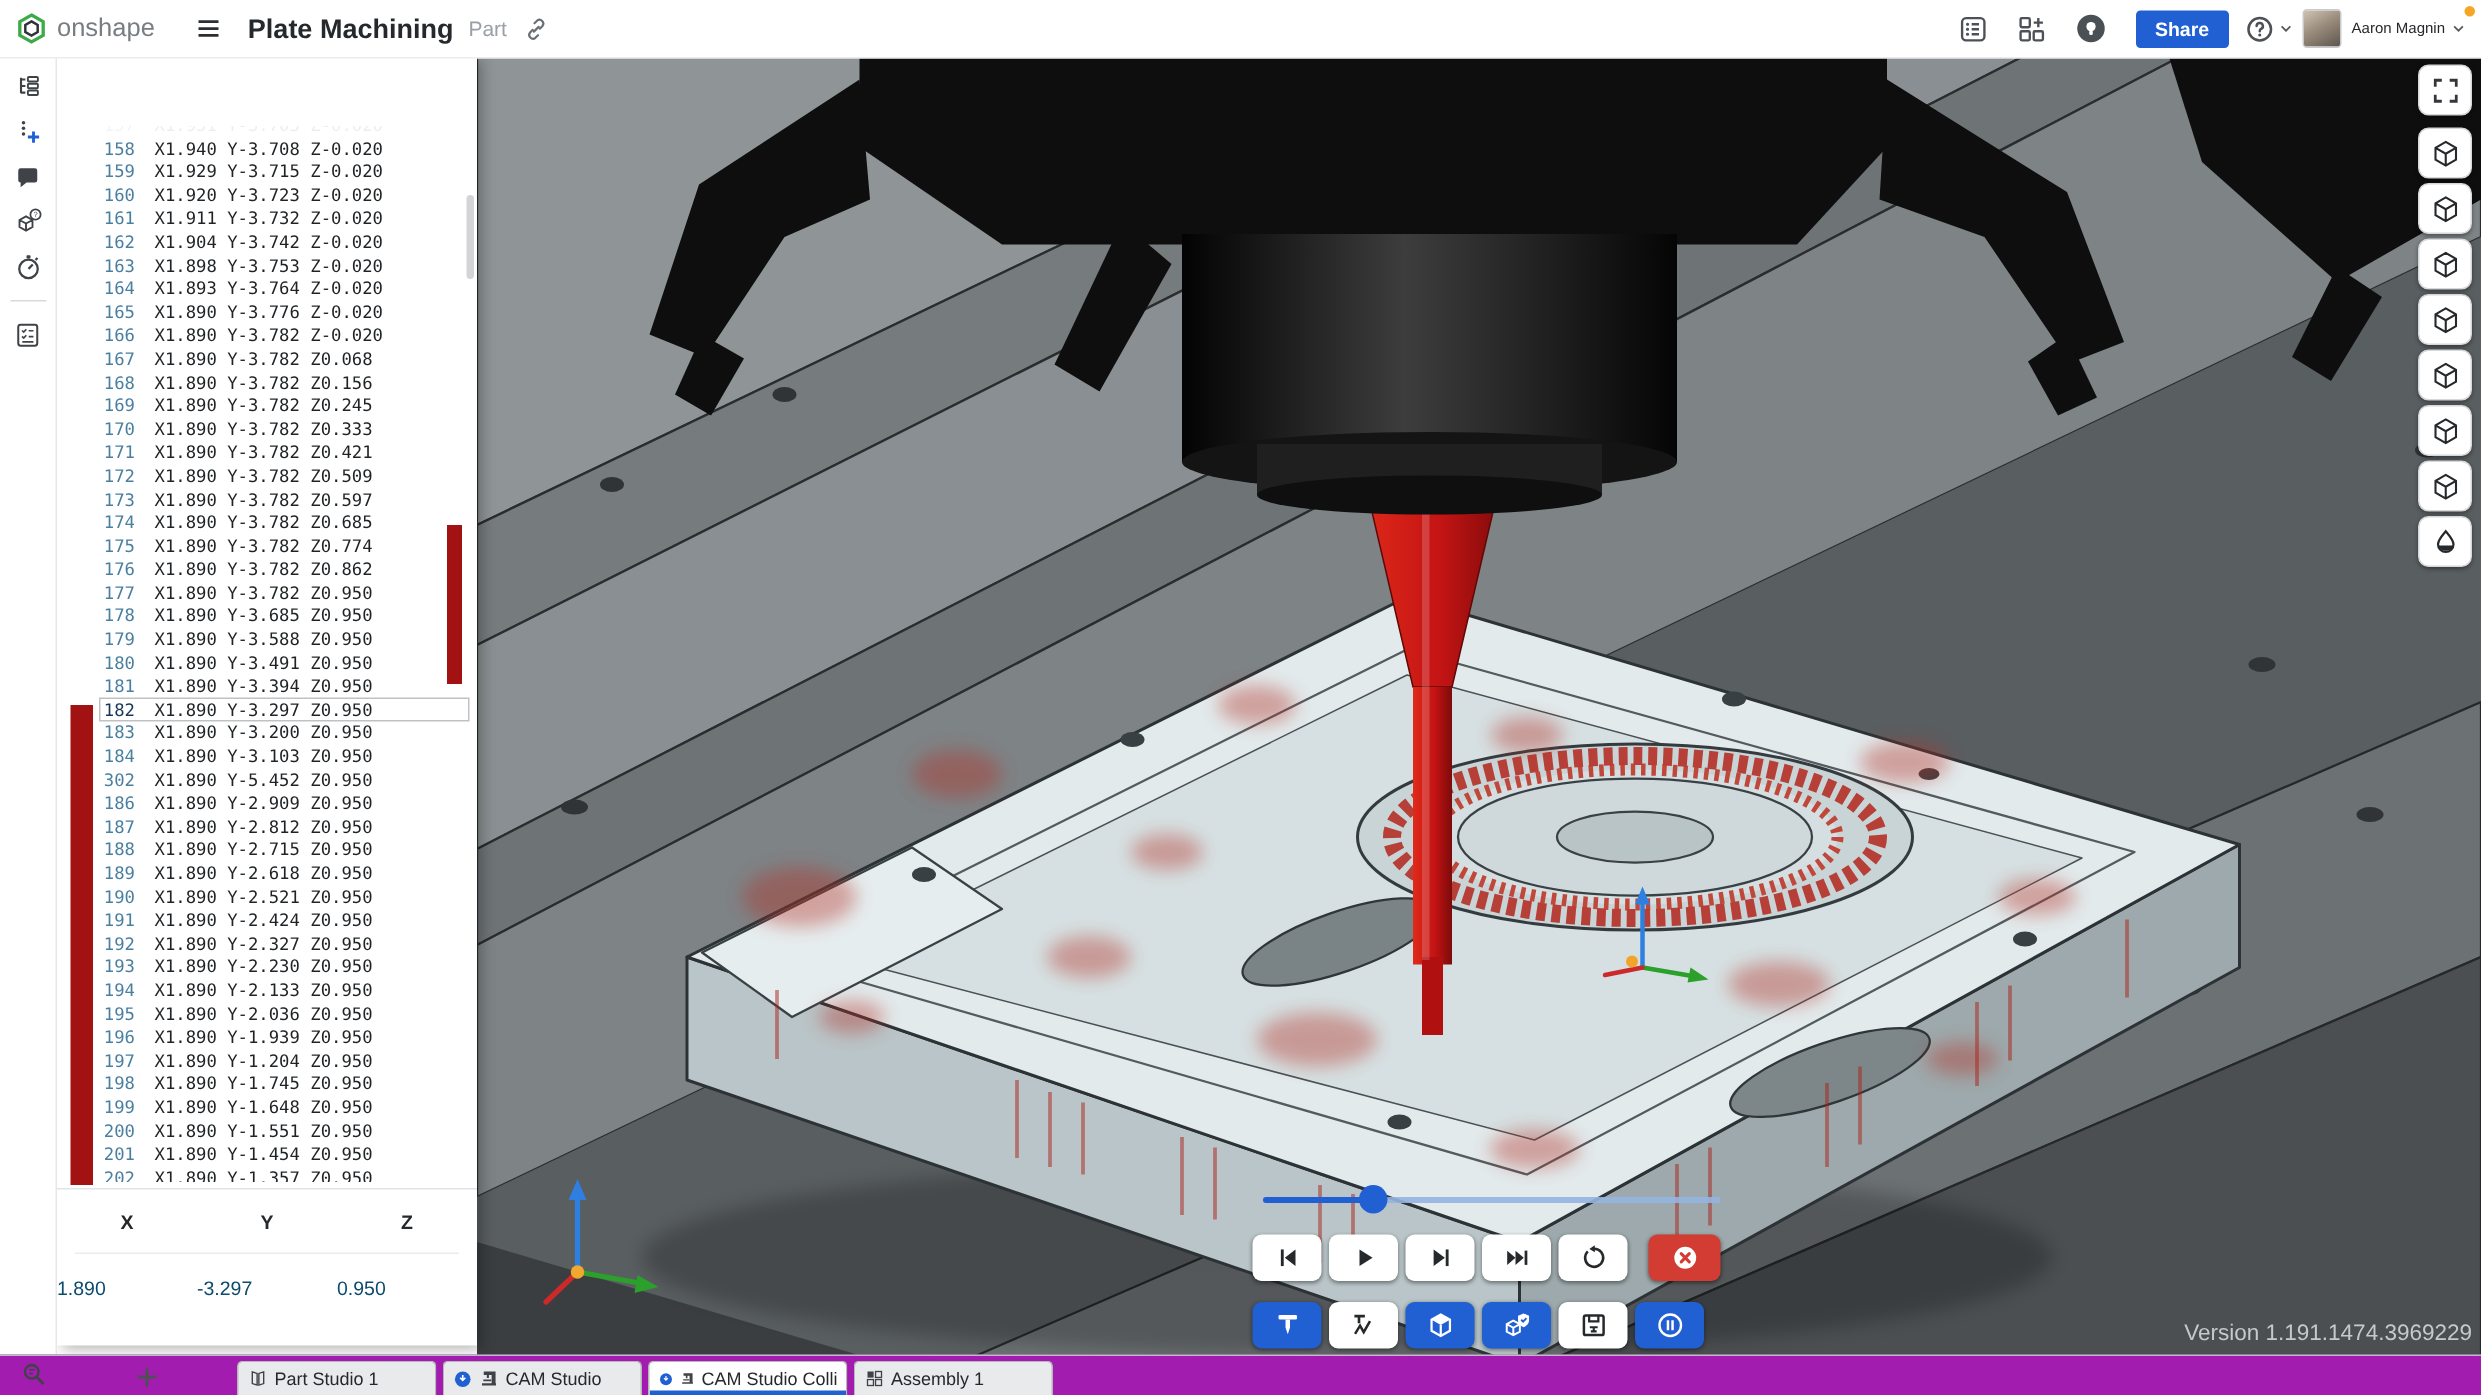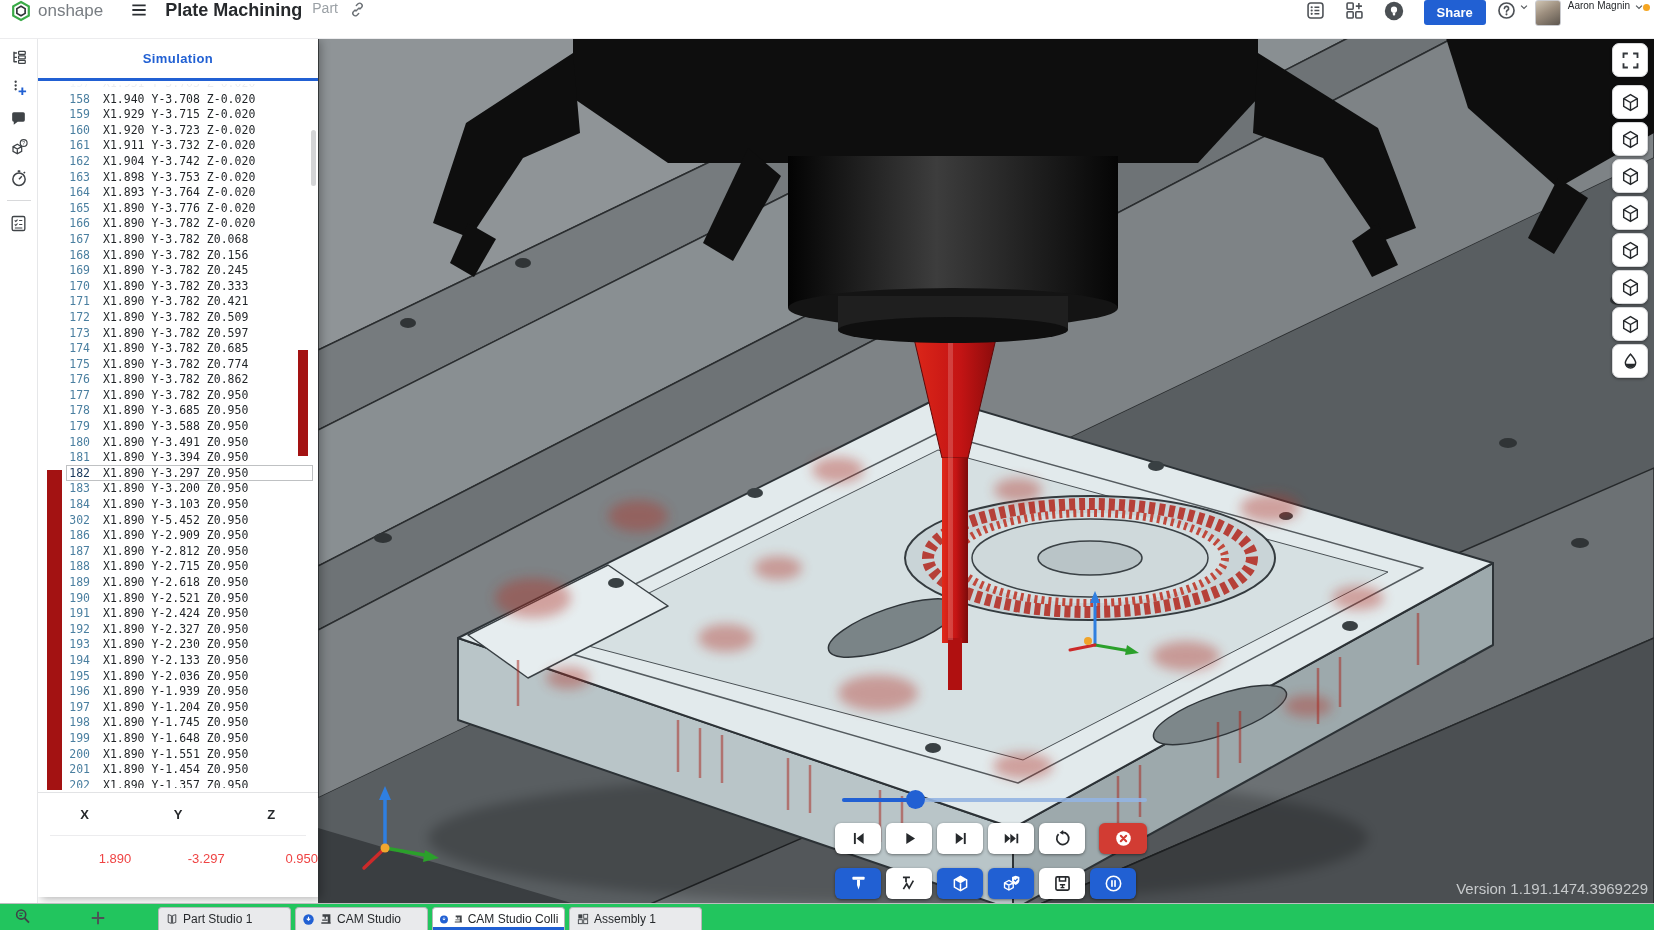--- a/index.html
+++ b/index.html
@@ -1,19 +1,19 @@
 <!DOCTYPE html>
 <html><head>
 <meta charset="utf-8">
 <style>
   html,body{margin:0;padding:0;background:#f0f0f0;}
   #app{position:relative;width:1654px;height:930px;background:#fff;font-family:"Liberation Sans",sans-serif;overflow:hidden;}
   svg.ic{display:block;}
   
-  .topbar{position:absolute;top:0;left:0;right:0;height:38px;background:#fff;display:flex;align-items:flex-start;z-index:30;border-bottom:1px solid #ececee;}
+  .topbar{position:absolute;top:0;left:0;right:0;height:38px;background:#fff;display:flex;align-items:center;z-index:30;border-bottom:1px solid #ececee;}
   .brand{display:flex;align-items:center;margin-left:10px;}
   .wordmark{font-size:17px;color:#787d82;margin-left:6px;font-weight:500;}
   .hamburger{margin-left:26px;cursor:pointer;}
   .doc-title{font-size:18px;font-weight:bold;color:#26292c;margin-left:16px;}
   .ws{font-size:14px;color:#9aa0a5;margin-left:10px;}
   .linkic{margin-left:10px;}
   .tspacer{flex:1;}
   .tic{margin:0 9px;cursor:pointer;}
   .share{background:#2160d3;color:#fff;font-size:13px;font-weight:bold;padding:5px 13px;border-radius:3px;margin:0 10px;border:none;cursor:pointer;}
   .avatar{width:24px;height:24px;border-radius:3px;margin:0 7px 0 4px;background:linear-gradient(150deg,#cfc4b2 0%,#9b8d7d 45%,#5d564e 100%);border:1px solid #c9cace;}
@@ -38,41 +38,41 @@
   .crow.current:after{content:'';position:absolute;left:28px;right:5px;top:-1px;bottom:0;border:1px solid #bfc1c3;pointer-events:none;}
   .redbar-left{position:absolute;left:9px;top:432px;width:15px;height:320px;background:#a31212;z-index:3;}
   .redbar-right{position:absolute;right:10px;top:312px;width:10px;height:106px;background:#a31212;z-index:3;}
   .scroll-pill{position:absolute;top:44px;left:16px;right:14px;height:7px;background:#fff;border-radius:4px;opacity:.92;z-index:2;}
   .vscroll{position:absolute;right:2px;top:92px;width:5px;height:56px;background:#d3d4d6;border-radius:3px;z-index:4;cursor:pointer;}
   .pfoot{position:absolute;left:0;right:0;bottom:0;height:104px;border-top:1px solid #e2e3e5;}
   .axes-row{display:flex;margin-top:14px;}
   .axes-row span{flex:1;text-align:center;font-size:13px;font-weight:bold;color:#26292c;}
   .fdiv{border-top:1px solid #ececee;margin:13px 12px 15px;}
   .vals-row{display:flex;}
-  .vals-row span{flex:1;text-align:right;font-size:13px;color:#ef4444;}
+  .vals-row span{flex:1;text-align:left;font-size:13px;color:#0c4a6e;}
   
   .viewport{position:absolute;left:318px;top:38px;right:0;height:867px;background:#4c1d95;z-index:5;}
   .scene{position:absolute;inset:0;}
   .vtools{position:absolute;top:5px;right:6px;display:flex;flex-direction:column;gap:3px;z-index:10;}
   .vbtn{width:36px;height:34px;background:#fff;border:1px solid #d6d7d9;border-radius:7px;display:flex;align-items:center;justify-content:center;box-shadow:0 1px 3px rgba(0,0,0,.4);cursor:pointer;padding:0;}
   .vbtn.first{margin-bottom:5px;}
   .slider{position:absolute;left:524px;top:752px;width:305px;height:20px;z-index:10;cursor:pointer;}
   .track{position:absolute;top:8px;left:0;right:0;height:4px;background:#93b4e2;border-radius:2px;opacity:.9;}
   .fill{position:absolute;top:8px;left:0;height:4px;background:#2160d3;border-radius:2px;}
   .thumb{position:absolute;top:0;width:19px;height:19px;border-radius:50%;background:#2160d3;cursor:grab;}
   .pbrow{position:absolute;left:517px;top:785px;display:flex;gap:5px;z-index:10;}
   .pbtn{width:46px;height:31px;background:#fff;border:none;border-radius:6px;display:flex;align-items:center;justify-content:center;box-shadow:0 1px 3px rgba(0,0,0,.45);cursor:pointer;padding:0;}
   .pbtn.stop{background:#d23c33;margin-left:9px;width:48px;}
   .toolrow{position:absolute;left:517px;top:830px;display:flex;gap:5px;z-index:10;}
   .tbtn{width:46px;height:31px;border:none;border-radius:6px;display:flex;align-items:center;justify-content:center;box-shadow:0 1px 3px rgba(0,0,0,.45);cursor:pointer;padding:0;}
   .tbtn.blue{background:#2160d3;}
   .tbtn.white{background:#fff;}
   .version{position:absolute;right:6px;top:842px;font-size:15px;color:#c6c9cb;z-index:9;}
   
-  .tabbar{position:absolute;left:0;right:0;bottom:0;height:26px;background:#22c55e;border-top:1px solid #bdbec0;z-index:40;}
+  .tabbar{position:absolute;left:0;right:0;bottom:0;height:26px;background:#a21caf;border-top:1px solid #bdbec0;z-index:40;}
   .tbsearch{position:absolute;left:12px;bottom:3px;cursor:pointer;}
   .addtab{position:absolute;left:88px;bottom:2px;cursor:pointer;background:none;border:none;padding:0;}
   .tabs{position:absolute;left:158px;bottom:0;display:flex;gap:4px;}
   .tab{width:133px;height:23px;background:#e9eaec;border:1px solid #b6b7b9;border-bottom:none;border-radius:4px 4px 0 0;display:flex;align-items:center;padding:0 6px;gap:4px;box-sizing:border-box;cursor:pointer;}
   .tab.active{background:#fff;box-shadow:inset 0 -3px 0 #2160d3;}
   .tlabel{font-size:12px;color:#26292c;white-space:nowrap;overflow:hidden;max-width:104px;}
 </style>
 </head>
 <body>
 
@@ -302,24 +302,20 @@
       </div>
     <div class="rdiv"></div>
     <div class="rbtn">
         <svg class="ic" width="19" height="19">
           <use href="#i-checklist"></use>
         </svg>
       </div>
   </nav>
 
   <aside class="panel">
-    <div class="phead">
-      <span class="ptab">Simulation</span>
-      <div class="pline"></div>
-    </div>
     <div class="scroll-pill"></div>
     <div class="code-list" id="code-list">
         <div class="crow"><span class="num">157</span><span class="txt">X1.951 Y-3.703 Z-0.020</span></div>
         <div class="crow"><span class="num">158</span><span class="txt">X1.940 Y-3.708 Z-0.020</span></div>
         <div class="crow"><span class="num">159</span><span class="txt">X1.929 Y-3.715 Z-0.020</span></div>
         <div class="crow"><span class="num">160</span><span class="txt">X1.920 Y-3.723 Z-0.020</span></div>
         <div class="crow"><span class="num">161</span><span class="txt">X1.911 Y-3.732 Z-0.020</span></div>
         <div class="crow"><span class="num">162</span><span class="txt">X1.904 Y-3.742 Z-0.020</span></div>
         <div class="crow"><span class="num">163</span><span class="txt">X1.898 Y-3.753 Z-0.020</span></div>
         <div class="crow"><span class="num">164</span><span class="txt">X1.893 Y-3.764 Z-0.020</span></div>

